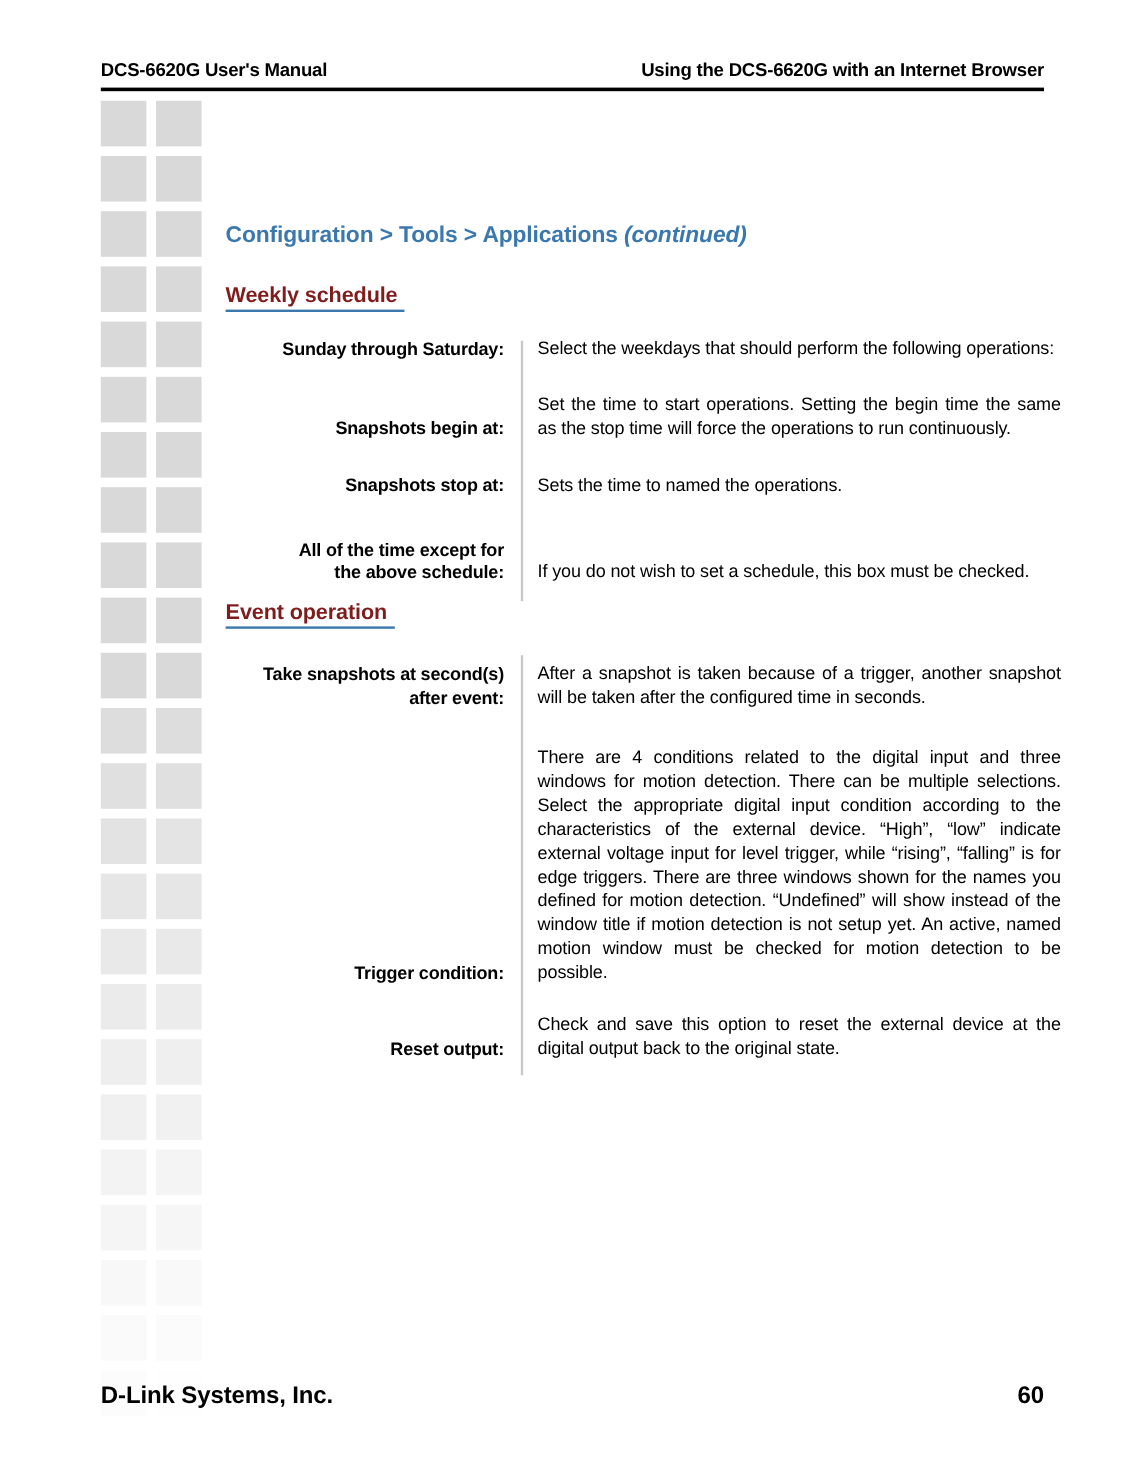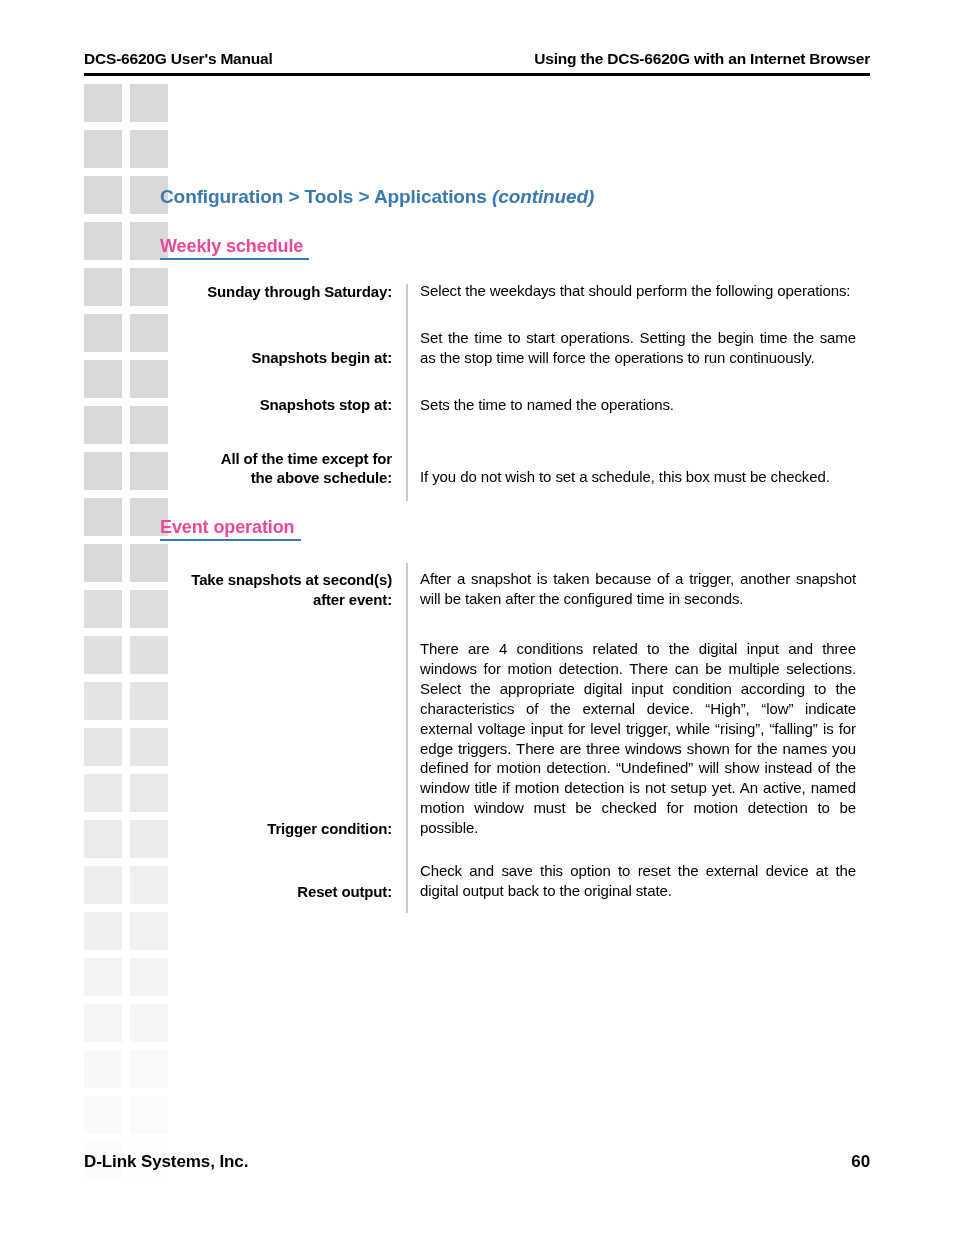--- a/index.html
+++ b/index.html
@@ -58,42 +58,42 @@
     left: 84px;
     top: 73px;
     width: 786px;
     height: 2.5px;
     background: #000000;
   }
 
   
   .content {
     position: absolute;
-    left: 160px;
+    left: 188px;
     top: 186px;
     width: 696px;
   }
 
   .crumb-title {
     font-size: 19px;
     font-weight: bold;
     color: #3a78ae;
     letter-spacing: -0.1px;
     line-height: 1.15;
     margin: 0 0 28px 0;
     white-space: nowrap;
   }
   .crumb-title .cont {
     font-style: italic;
   }
 
   .section-head {
     font-size: 18px;
     font-weight: bold;
-    color: #ec4899;
+    color: #7f1d1d;
     letter-spacing: -0.1px;
     margin: 0 0 14px 0;
     display: inline-block;
     border-bottom: 2.5px solid #3a78ae;
     padding-bottom: 1px;
     padding-right: 6px;
   }
 
   
   .defs {
@@ -147,21 +147,21 @@
 
   
   .pg-footer {
     position: absolute;
     left: 84px;
     top: 1152px;
     width: 786px;
     display: flex;
     justify-content: space-between;
     align-items: baseline;
-    font-size: 17px;
+    font-size: 20px;
     letter-spacing: -0.1px;
   }
   .pg-footer .company { font-weight: 600; }
   .pg-footer .pageno  { font-weight: 700; }
 </style>
 </head>
 <body>
 
 <div class="page">
 
@@ -260,21 +260,21 @@
         <div class="def-term nudge-md">
           <div>All of the time except for</div>
           <div>the above schedule:</div>
         </div>
         <div class="def-desc nudge-lg">If you do not wish to set a schedule, this box must be checked.</div>
       </div>
 
     </div>
 
     
-    <div class="section-head" style="margin-top:30px;">Event operation</div>
+    <div class="section-head" style="margin-top:13px;">Event operation</div>
 
     <div class="defs sec-event">
 
 
       <div class="def-row" style="margin-bottom:22px;">
         <div class="def-term">
           <div>Take snapshots at second(s)</div>
           <div>after event:</div>
         </div>
         <div class="def-desc nudge-md">After a snapshot is taken because of a trigger, another snapshot will be taken after the configured time in seconds.</div>

